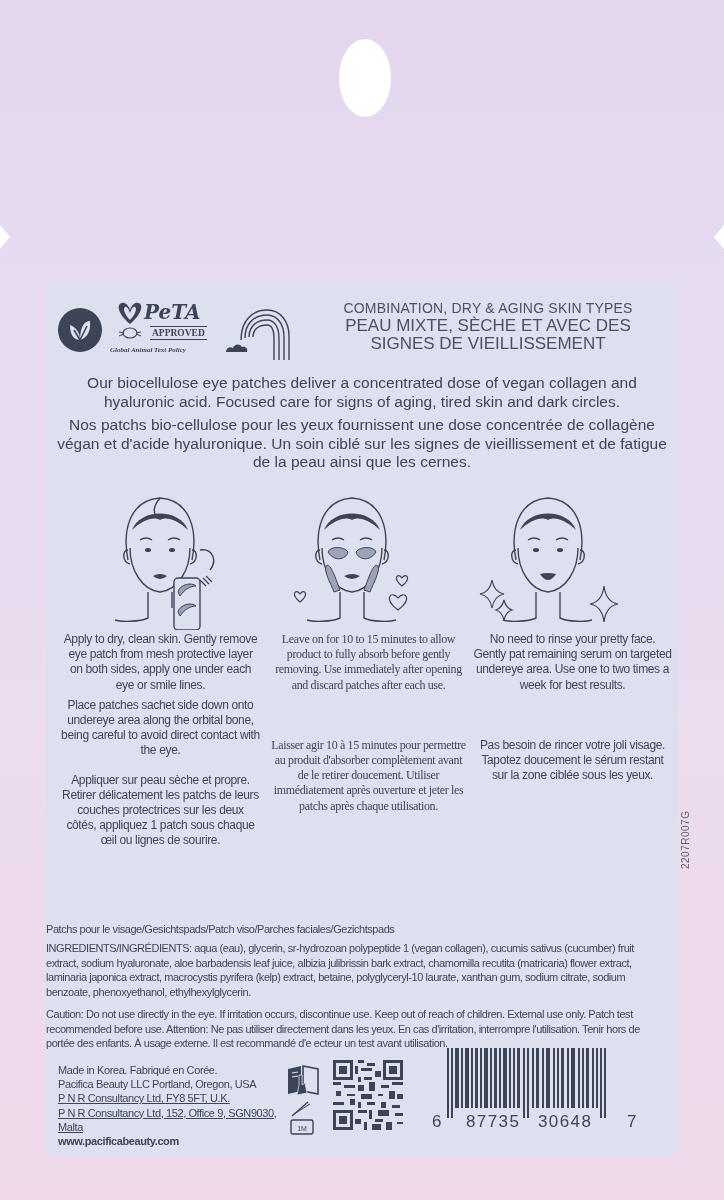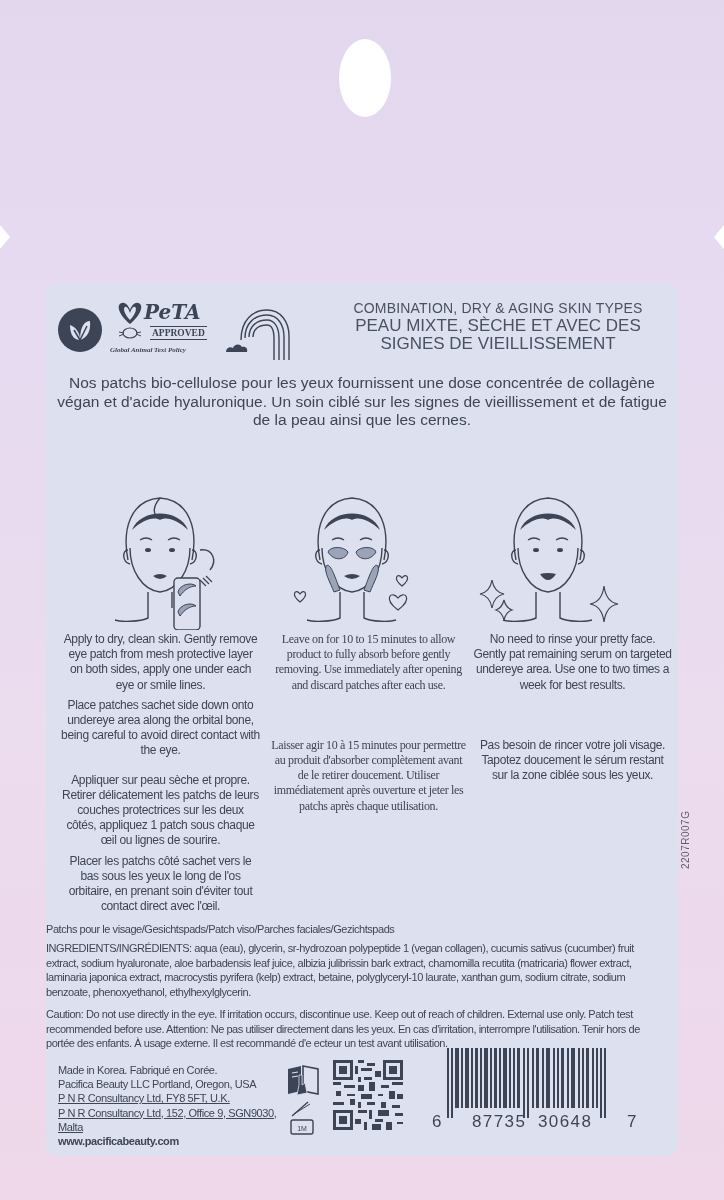--- a/index.html
+++ b/index.html
@@ -35,21 +35,21 @@
   .header { position: absolute; left: 58px; top: 300px; width: 610px; height: 62px; }
   .vegan-badge {
     position: absolute; left: 0; top: 8px; width: 44px; height: 44px; border-radius: 50%;
     background: #3d4456; display: flex; align-items: center; justify-content: center;
   }
   .peta { position: absolute; left: 50px; top: 0; width: 110px; height: 60px; }
   .peta-word { position: absolute; left: 36px; top: 0; font-family: "DejaVu Serif", serif; font-style: italic; font-weight: bold; font-size: 20px; color: #3d4456; }
   .peta-approved { position: absolute; left: 42px; top: 26px; font-family: "Liberation Serif", serif; font-weight: bold; font-size: 9.5px; color: #3d4456; border-top: 1px solid #3d4456; border-bottom: 1px solid #3d4456; padding: 1px 2px; }
   .peta-policy { position: absolute; left: 2px; top: 46px; font-family: "Liberation Serif", serif; font-style: italic; font-weight: bold; font-size: 7px; color: #3d4456; white-space: nowrap; }
   .rainbow { position: absolute; left: 165px; top: 4px; width: 70px; height: 56px; }
-  .skin-types { position: absolute; left: 254px; top: 0; width: 372px; text-align: center; font-size: 14.5px; line-height: 17px; color: #4a5163; }
+  .skin-types { position: absolute; left: 244px; top: 0; width: 372px; text-align: center; font-size: 14.5px; line-height: 17px; color: #4a5163; }
   .skin-types .en { font-size: 14px; letter-spacing: 0.2px; }
   .skin-types .fr { font-size: 17px; line-height: 18px; }
   .desc { position: absolute; left: 52px; top: 374px; width: 620px; text-align: center; font-size: 15.5px; line-height: 18.5px; color: #3e4557; font-weight: 500; }
   .desc p { margin: 0 0 5px 0; }
   .illustrations { position: absolute; left: 60px; top: 490px; width: 620px; height: 140px; }
   .illu { position: absolute; top: 0; width: 200px; height: 140px; }
   .steps { position: absolute; left: 60px; top: 632px; width: 610px; }
   .col { position: absolute; top: 0; width: 200px; text-align: center; font-family: "Liberation Sans Narrow", "Liberation Sans", sans-serif; font-size: 12px; line-height: 15.2px; color: #3e4557; letter-spacing: -0.35px; }
   .col p { margin: 0 0 5px 1px; }
   .col .fr-block { margin-top: 14px; }
@@ -111,20 +111,21 @@
     <path d="M3 48 C3 44 7 42 10 44 C11 40 17 39 19 43 C23 42 25 45 24 48 Z" fill="#3d4456"></path>
   </svg>
   <div class="skin-types">
     <div class="en">COMBINATION, DRY &amp; AGING SKIN TYPES</div>
     <div class="fr">PEAU MIXTE, SÈCHE ET AVEC DES</div>
     <div class="fr">SIGNES DE VIEILLISSEMENT</div>
   </div>
 </div>
 
 <div class="desc">
+  <p>Our biocellulose eye patches deliver a concentrated dose of vegan collagen and hyaluronic acid. Focused care for signs of aging, tired skin and dark circles.</p>
   <p>Nos patchs bio-cellulose pour les yeux fournissent une dose concentrée de collagène végan et d'acide hyaluronique. Un soin ciblé sur les signes de vieillissement et de fatigue de la peau ainsi que les cernes.</p>
 </div>
 
 <div class="illustrations">
 
   <svg class="illu" style="left:0" viewBox="0 0 200 140">
     <g fill="none" stroke="#3d4456" stroke-width="1.4">
       <path d="M68 70 C62 40 70 10 100 8 C130 10 138 40 132 70"></path>
       <path d="M100 8 C95 14 92 20 96 26"></path>
       <path d="M70 58 C70 80 82 100 100 102 C118 100 130 80 130 58"></path>
@@ -181,21 +182,20 @@
     </g>
   </svg>
 </div>
 
 <div class="steps">
   <div class="col col1">
     <p>Apply to dry, clean skin. Gently remove eye patch from mesh protective layer on both sides, apply one under each eye or smile lines.</p>
     <p>Place patches sachet side down onto undereye area along the orbital bone, being careful to avoid direct contact with the eye.</p>
     <div class="fr-block">
       <p>Appliquer sur peau sèche et propre. Retirer délicatement les patchs de leurs couches protectrices sur les deux côtés, appliquez 1 patch sous chaque œil ou lignes de sourire.</p>
-      <p>Placer les patchs côté sachet vers le bas sous les yeux le long de l'os orbitaire, en prenant soin d'éviter tout contact direct avec l'œil.</p>
     </div>
   </div>
   <div class="col col2">
     <p>Leave on for 10 to 15 minutes to allow product to fully absorb before gently removing. Use immediately after opening and discard patches after each use.</p>
     <div class="fr-block" style="margin-top:45px">
       <p>Laisser agir 10 à 15 minutes pour permettre au produit d'absorber complètement avant de le retirer doucement. Utiliser immédiatement après ouverture et jeter les patchs après chaque utilisation.</p>
     </div>
   </div>
   <div class="col col3">
     <p>No need to rinse your pretty face. Gently pat remaining serum on targeted undereye area. Use one to two times a week for best results.</p>
@@ -315,16 +315,16 @@
       <rect x="135" y="0" width="2" height="60"></rect>
       <rect x="139" y="0" width="3" height="60"></rect>
     <rect x="145" y="0" width="2" height="60"></rect>
       <rect x="149" y="0" width="2" height="60"></rect>
     <rect x="153" y="0" width="2" height="70"></rect>
       <rect x="157" y="0" width="2" height="70"></rect>
   </g>
 </svg>
 <div class="barcode-digits">
   <span style="left:0">6</span>
-  <span style="left:40px">87735</span>
+  <span style="left:34px">87735</span>
   <span style="left:106px">30648</span>
   <span style="left:195px">7</span>
 </div>
 
 </body></html>

